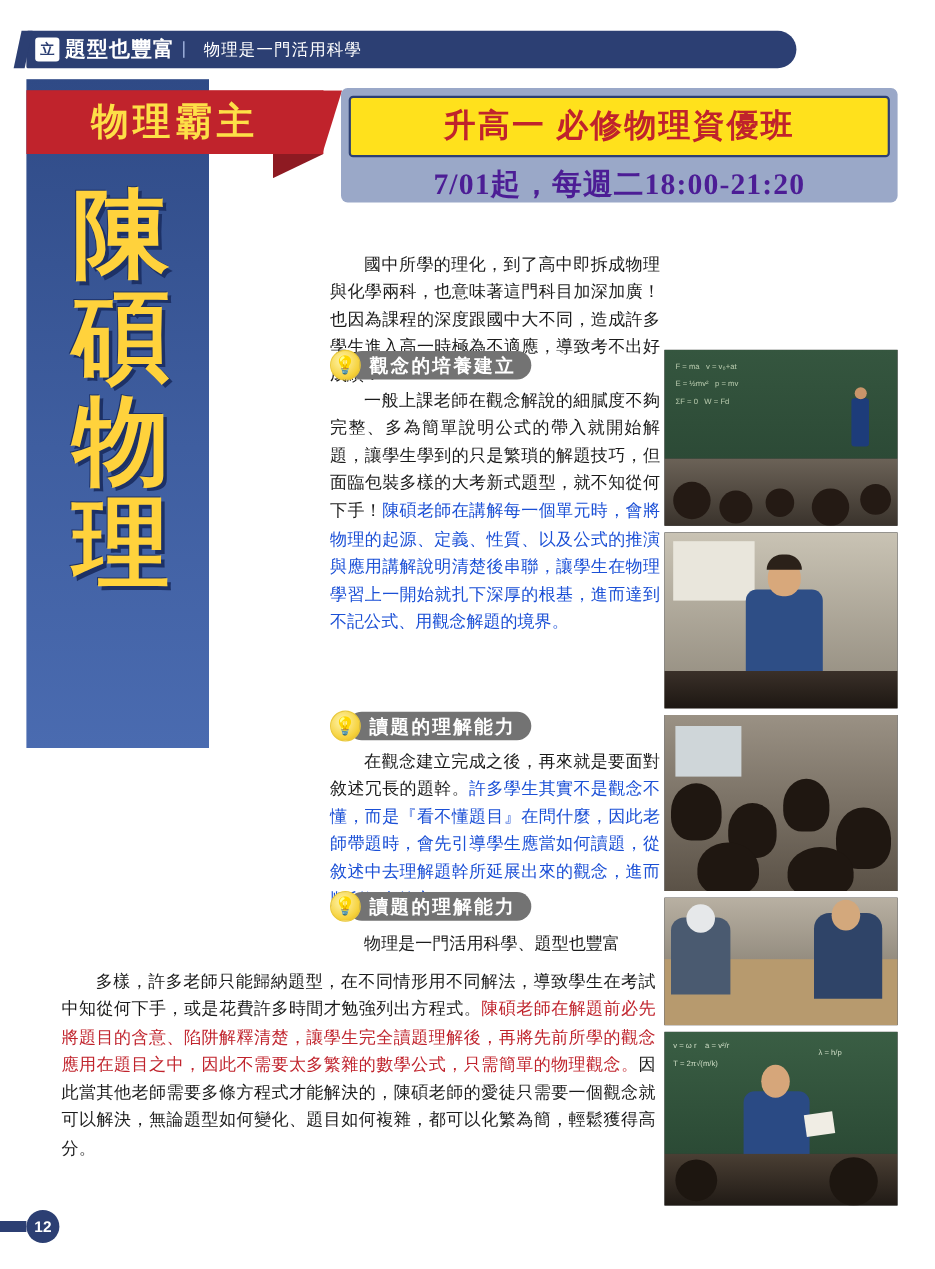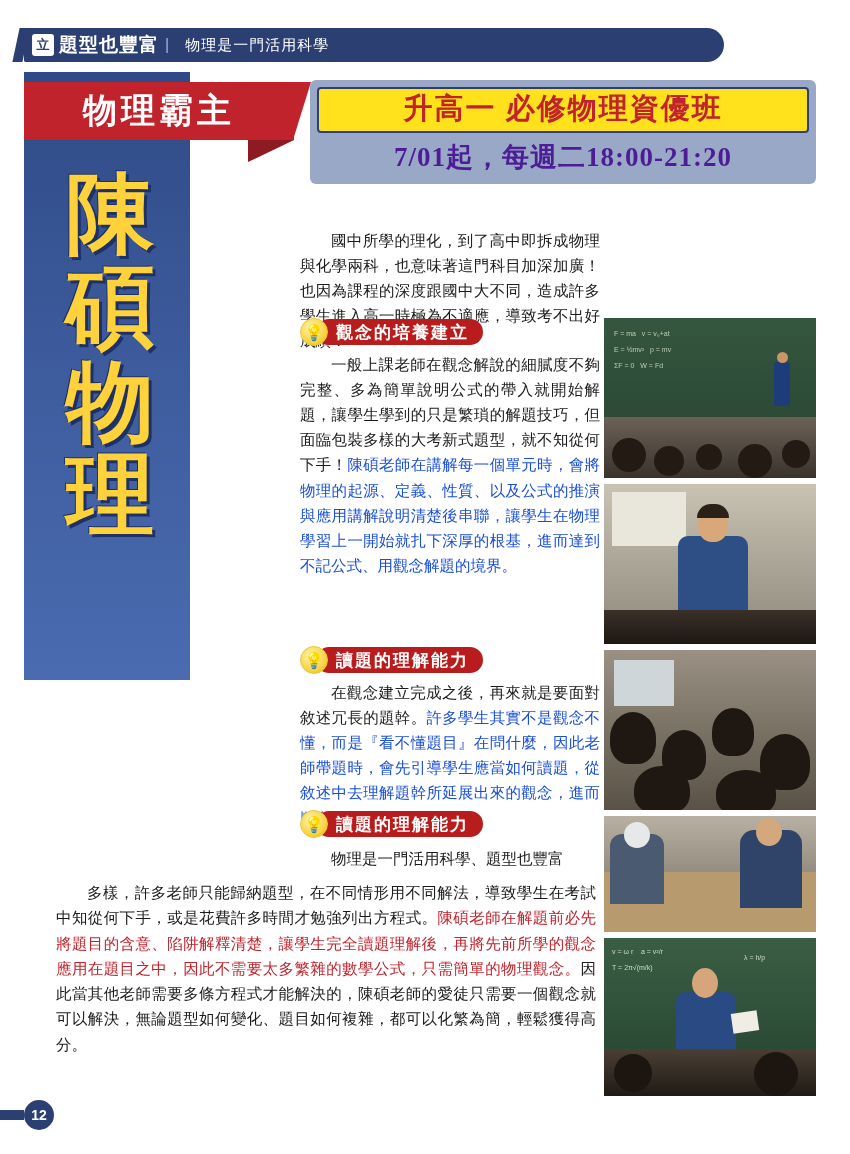--- a/index.html
+++ b/index.html
@@ -45,36 +45,36 @@
   .title-plate {
     position:absolute; left:24px; top:82px; width:270px; height:58px;
     background:#c0232c;
     display:flex; align-items:center; justify-content:center;
   }
   .title-plate:after{
     content:""; position:absolute; right:-17px; top:0; width:18px; height:58px;
     background:#c0232c; clip-path: polygon(0 0, 100% 0, 0 100%);
   }
   .title-plate span{
-    color:#ffffff; font-size:34px; font-weight:bold; letter-spacing:4px;
+    color:#fde047; font-size:34px; font-weight:bold; letter-spacing:4px;
     font-family:"Liberation Serif","DejaVu Serif",serif;
   }
   .title-shadow{
     position:absolute; left:248px; top:140px; width:46px; height:22px;
     background:#8e1a22; clip-path: polygon(0 0, 100% 0, 0 100%);
   }
 
   
   .course-banner{
     position:absolute; left:310px; top:80px; width:506px; height:104px;
     background:#9aa8c8; border-radius:6px; padding:7px;
   }
   .course-yellow{
-    height:46px; background:#ffe11c; border:2px solid #2c3f73; border-radius:4px;
-    display:flex; align-items:flex-start; justify-content:center;
+    height:56px; background:#ffe11c; border:2px solid #2c3f73; border-radius:4px;
+    display:flex; align-items:center; justify-content:center;
   }
   .course-yellow span{
     color:#c0232c; font-size:29px; font-weight:bold; letter-spacing:2px;
     font-family:"Liberation Serif","DejaVu Serif",serif;
   }
   .course-time{
     height:40px; margin-top:4px; display:flex; align-items:center; justify-content:center;
   }
   .course-time span{
     color:#4c1d95; font-size:27px; font-weight:bold; letter-spacing:1px;
@@ -113,21 +113,21 @@
     position:absolute; height:28px; display:flex; align-items:center;
   }
   .bulb{
     width:28px; height:28px; border-radius:50%;
     background: radial-gradient(circle at 40% 35%, #fff5b0, #f6d23c 65%, #e0ad17 100%);
     display:flex; align-items:center; justify-content:center;
     font-size:16px; color:#8a6a00; margin-right:-12px; z-index:2;
     border:1px solid #e9c83a;
   }
   .sec-plate{
-    background:#b91c1c; color:#ffffff; height:26px; padding:0 14px 0 20px;
+    background:#737373; color:#ffffff; height:26px; padding:0 14px 0 20px;
     border-radius:13px; display:flex; align-items:center;
     font-size:17px; font-weight:bold; letter-spacing:2px;
     font-family:"Liberation Serif","DejaVu Serif",serif;
   }
   .para{
     position:absolute; width:300px; font-size:15.5px; line-height:1.62;
     color:#1b1b1b; text-align:justify; text-indent:2em;
     font-family:Liberation Sans, sans-serif;
   }
   .para .hl{ color:#1a4fd6; }

